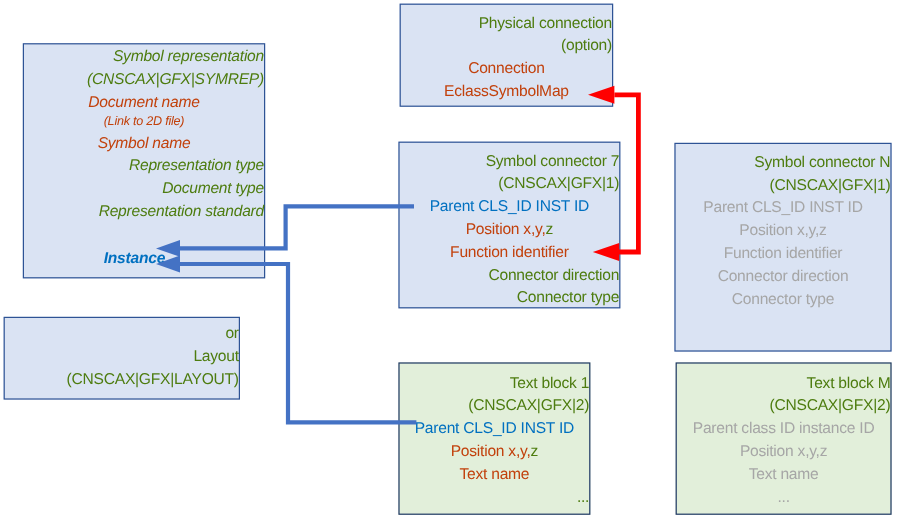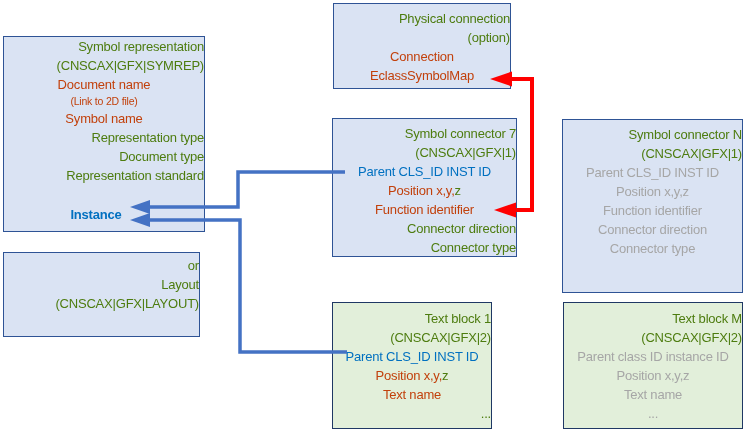--- a/index.html
+++ b/index.html
@@ -18,21 +18,21 @@
   .bold { font-weight:bold; }
   .sp20 { height:20px; }
   .instance-row { padding-right:16px;text-align:center; }
   svg.arrows { position:absolute; left:0; top:0; z-index:5; pointer-events:none; }
 </style>
 </head>
 <body>
 
 <div class="canvas">
 
-  <div class="box blue" style="left:3px;top:36px;width:202px;height:196px;">
+  <div class="box blue" style="left:19px;top:36px;width:202px;height:196px;font-style:italic;">
     <div class="row t-black">Symbol representation</div>
     <div class="row t-black">(CNSCAX|GFX|SYMREP)</div>
     <div class="row t-red">Document name</div>
     <div class="row small t-red">(Link to 2D file)</div>
     <div class="row t-red">Symbol name</div>
     <div class="row t-black">Representation type</div>
     <div class="row t-black">Document type</div>
     <div class="row t-black">Representation standard</div>
     <div class="sp20"></div>
     <div class="row t-blue bold instance-row">Instance</div>
@@ -58,21 +58,21 @@
   <div class="box blue" style="left:562px;top:119px;width:181px;height:174px;padding-top:5px;">
     <div class="row t-black">Symbol connector N</div>
     <div class="row t-black">(CNSCAX|GFX|1)</div>
     <div class="row t-gray">Parent CLS_ID INST ID</div>
     <div class="row t-gray">Position x,y,z</div>
     <div class="row t-gray">Function identifier</div>
     <div class="row t-gray">Connector direction</div>
     <div class="row t-gray">Connector type</div>
   </div>
 
-  <div class="box blue" style="left:3px;top:252px;width:197px;height:85px;padding-top:3px;">
+  <div class="box blue" style="left:3px;top:264px;width:197px;height:69px;padding-top:3px;">
     <div class="row t-black">or</div>
     <div class="row t-black">Layout</div>
     <div class="row t-black">(CNSCAX|GFX|LAYOUT)</div>
   </div>
 
   <div class="box green" style="left:332px;top:302px;width:160px;height:127px;padding-top:6px;">
     <div class="row t-black">Text block 1</div>
     <div class="row t-black">(CNSCAX|GFX|2)</div>
     <div class="row t-blue">Parent CLS_ID INST ID</div>
     <div class="row"><span class="t-red">Position x,y,</span><span class="t-black">z</span></div>

